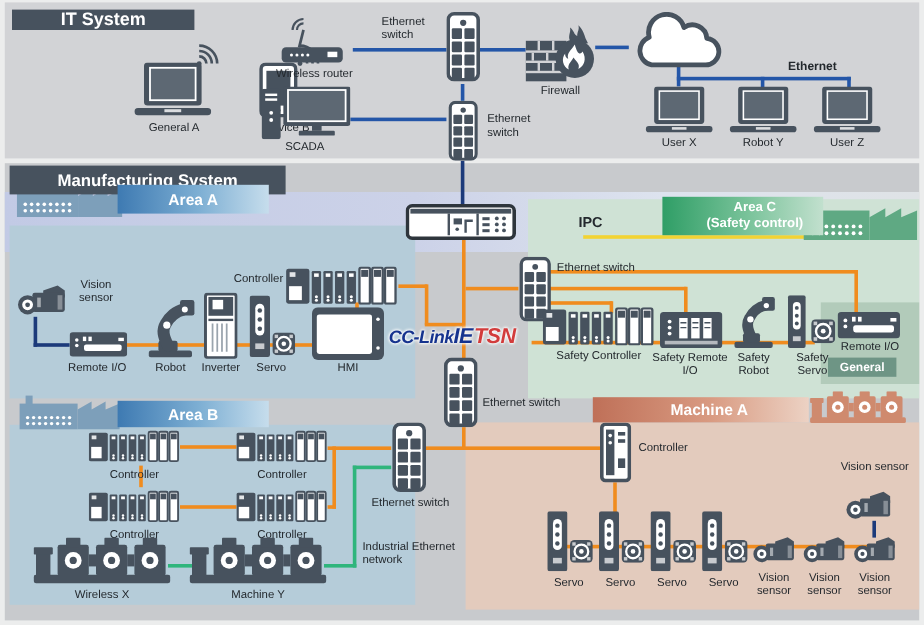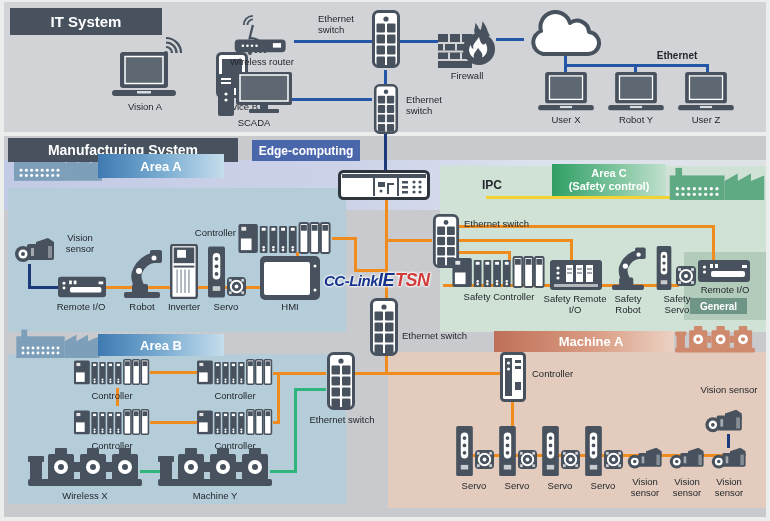--- a/index.html
+++ b/index.html
@@ -330,36 +330,33 @@
   <div class="vl" style="left:294px;top:388px;width:3px;height:85px;background:#2fb57c;"></div>
   <div class="hl" style="left:270px;top:470px;width:27px;height:3px;background:#2fb57c;"></div>
   <div class="hl" style="left:140px;top:470px;width:20px;height:3px;background:#2fb57c;"></div>
 
   <div class="hl" style="left:486px;top:196px;width:236px;height:3px;background:#f2d333;z-index:2;"></div>
 
   <div class="vl" style="left:28px;top:264px;width:3px;height:25px;background:#1c3a7a;"></div>
   <div class="hl" style="left:28px;top:286px;width:30px;height:3px;background:#1c3a7a;"></div>
   <div class="vl" style="left:727px;top:434px;width:3px;height:14px;background:#1c3a7a;"></div>
 
-  <div class="banner bdark" style="left:10px;top:8px;width:152px;height:27px;font-size:15px;">
+  <div class="banner bdark" style="left:10px;top:8px;width:152px;height:17px;font-size:15px;">
     <span>IT System</span>
     </div>
   <div class="banner bdark" style="left:8px;top:138px;width:230px;height:24px;">
     <span>Manufacturing System</span>
     </div>
-  <div class="banner bedge" style="left:252px;top:140px;width:108px;height:21px;">
-    <span>Edge-computing</span>
-    </div>
   <div class="banner bblue" style="left:98px;top:154px;width:126px;height:24px;">
     <span>Area A</span>
     </div>
   <div class="banner bblue" style="left:98px;top:334px;width:126px;height:22px;">
     <span>Area B</span>
     </div>
-  <div class="banner bgreen" style="left:552px;top:164px;width:114px;height:32px;">
+  <div class="banner bgreen" style="left:552px;top:164px;width:114px;height:32px;padding-left:20px;">
     <span>Area C</span>
       <span>(Safety control)</span>
     </div>
   <div class="banner bsalmon" style="left:494px;top:331px;width:166px;height:21px;">
     <span>Machine A</span>
     </div>
   <div class="banner bgen" style="left:690px;top:298px;width:57px;height:16px;">
     <span>General</span>
     </div>
 
@@ -387,21 +384,21 @@
   <div class="d" style="left:112px;top:52px;width:64px;height:46px;">
       <svg viewBox="0 0 64 46">
         <use href="#i-laptop"></use>
       </svg>
     </div>
   <div class="d" style="left:162px;top:36px;width:22px;height:20px;">
       <svg viewBox="0 0 20 20">
         <use href="#i-wifi"></use>
       </svg>
     </div>
-  <div class="l" style="left:110px;top:101px;width:70px;">Vision A</div>
+  <div class="l" style="left:110px;top:101px;width:70px;">General A</div>
 
   <div class="d" style="left:216px;top:52px;width:32px;height:46px;">
       <svg viewBox="0 0 32 46">
         <use href="#i-tablet"></use>
       </svg>
     </div>
   <div class="d" style="left:246px;top:36px;width:22px;height:20px;">
       <svg viewBox="0 0 20 20">
         <use href="#i-wifi"></use>
       </svg>
@@ -617,20 +614,21 @@
         <use href="#i-machine"></use>
       </svg>
     </div>
   <div class="l" style="left:56px;top:490px;width:58px;">Wireless X</div>
   <div class="d" style="left:158px;top:448px;width:114px;height:40px;">
       <svg viewBox="0 0 114 40">
         <use href="#i-machine"></use>
       </svg>
     </div>
   <div class="l" style="left:186px;top:490px;width:58px;">Machine Y</div>
+  <div class="l" style="left:302px;top:450px;width:106px;text-align:left;">Industrial Ethernet network</div>
 
   <div class="d" style="left:500px;top:352px;width:26px;height:50px;">
       <svg viewBox="0 0 26 50">
         <use href="#i-vcard"></use>
       </svg>
     </div>
   <div class="l" style="left:532px;top:368px;width:60px;text-align:left;">Controller</div>
 
   <div class="d" style="left:456px;top:426px;width:17px;height:50px;">
       <svg viewBox="0 0 18 54">

